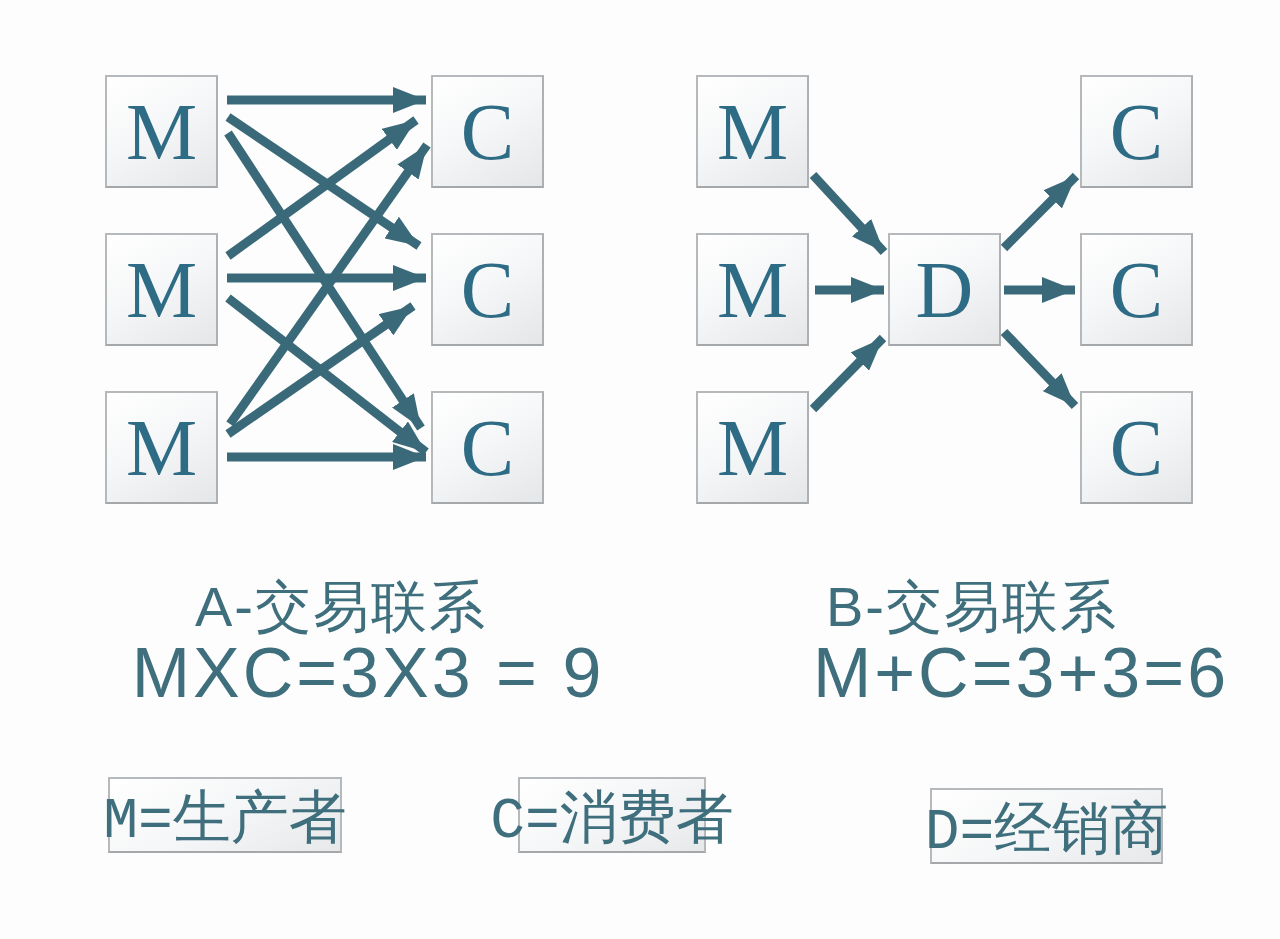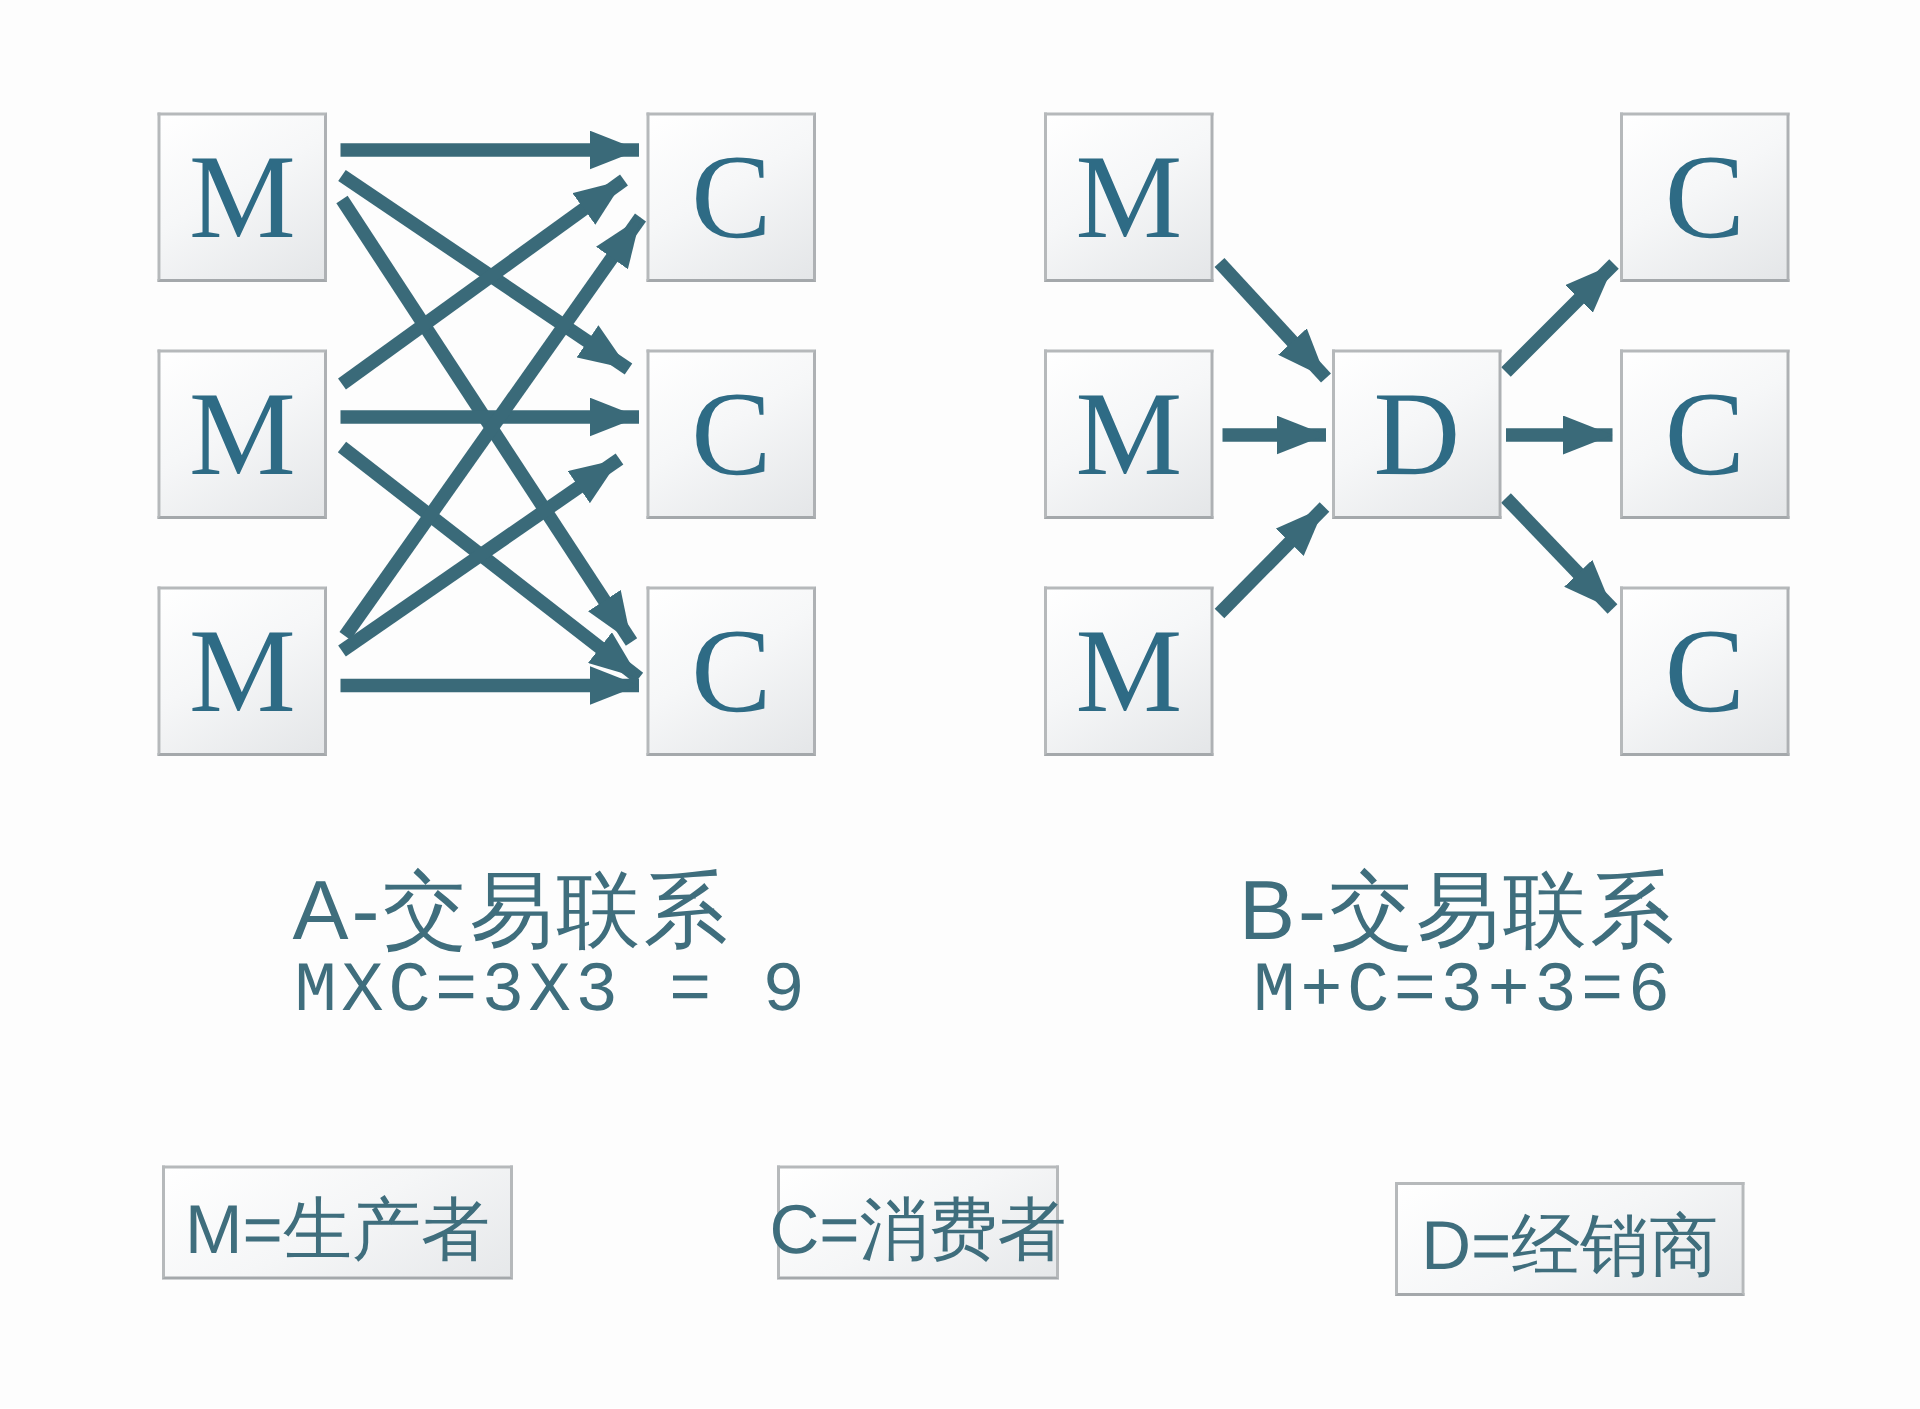--- a/index.html
+++ b/index.html
@@ -43,35 +43,36 @@
   }
 
   .caption {
     position: absolute;
     transform: translateX(-50%);
     color: var(--caption-color);
     white-space: nowrap;
     line-height: 1;
   }
   .caption-cjk { font-size: 56px; letter-spacing: 2px; }
-  .caption-formula { font-size: 47px; letter-spacing: 3px; font-family: Liberation Mono, monospace; }
+  .caption-formula { font-size: 70px; letter-spacing: 3px; }
 
   .legend-box {
     position: absolute;
     height: 76px;
     box-sizing: border-box;
     border: 2px solid var(--border-color);
     border-bottom-color: #a4a8ab;
     background: linear-gradient(150deg, #ffffff 0%, #f5f6f7 50%, #e6e8ea 100%);
     display: flex;
-    align-items: flex-end;
+    align-items: flex-start;
     justify-content: center;
     color: var(--caption-color);
-    font-size: 46px;
+    font-size: 58px;
     white-space: nowrap;
+    font-family: Liberation Mono, monospace;
   }
 </style>
 </head>
 <body>
 
 <div class="stage">
 
   <svg class="arrows" width="1280" height="939" viewBox="0 0 1280 939">
     <defs>
       <marker id="ah" markerUnits="userSpaceOnUse" markerWidth="34" markerHeight="26" refX="33" refY="13" orient="auto">
@@ -134,21 +135,21 @@
   <div class="node" style="left:1080px;top:233px;">
       <span class="letter">C</span>
     </div>
   <div class="node" style="left:1080px;top:391px;">
       <span class="letter">C</span>
     </div>
 
   <div class="caption caption-cjk" style="left:341px;top:579px;">A-交易联系</div>
   <div class="caption caption-formula" style="left:368px;top:638px;">MXC=3X3 = 9</div>
   <div class="caption caption-cjk" style="left:932px;top:579px;margin-left:40px;">B-交易联系</div>
-  <div class="caption caption-formula" style="left:976px;top:638px;">M+C=3+3=6</div>
+  <div class="caption caption-formula" style="left:1021px;top:638px;">M+C=3+3=6</div>
 
   <div class="legend-box" style="left:108px;top:777px;width:234px;">
       <span>M=生产者</span>
     </div>
   <div class="legend-box" style="left:518px;top:777px;width:188px;">
       <span>C=消费者</span>
     </div>
   <div class="legend-box" style="left:930px;top:777px;width:233px;margin-top:11px;">
       <span>D=经销商</span>
     </div>

